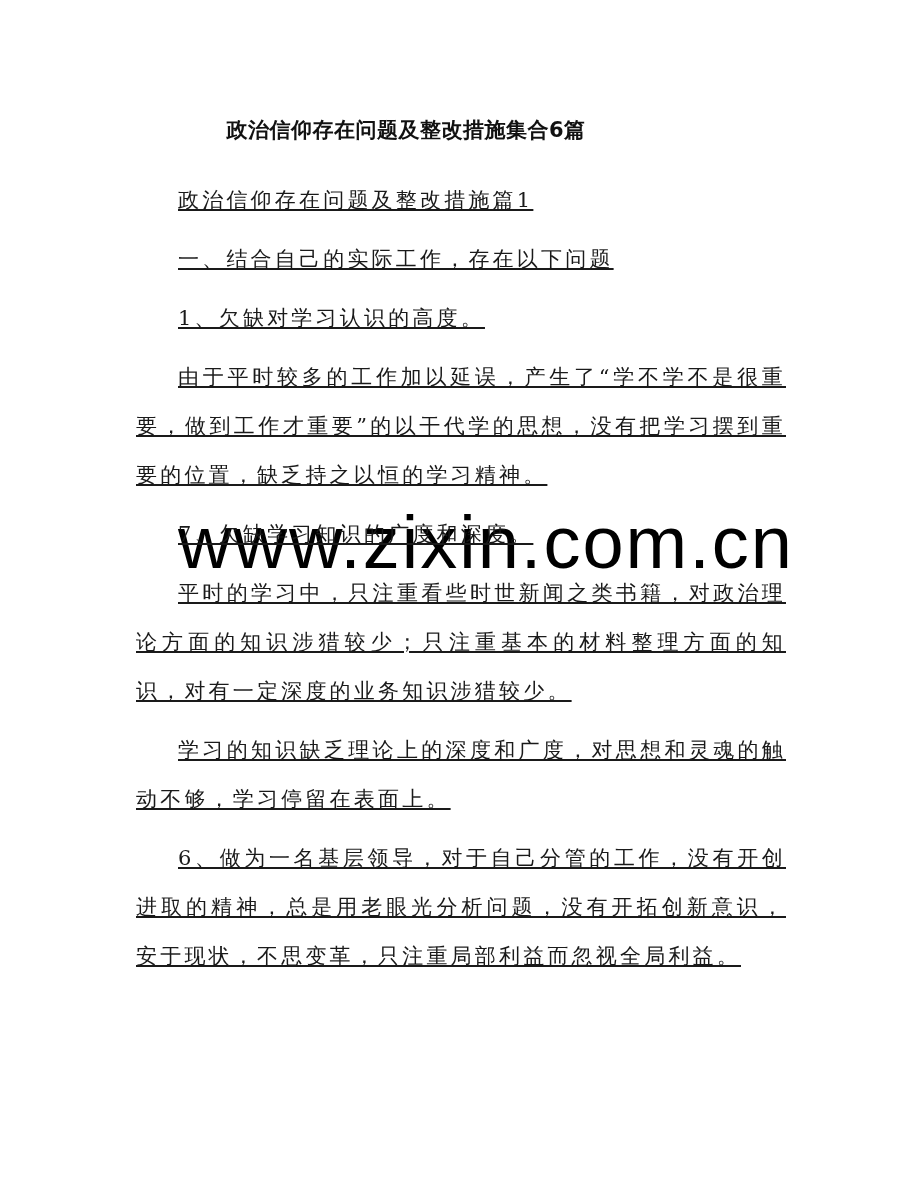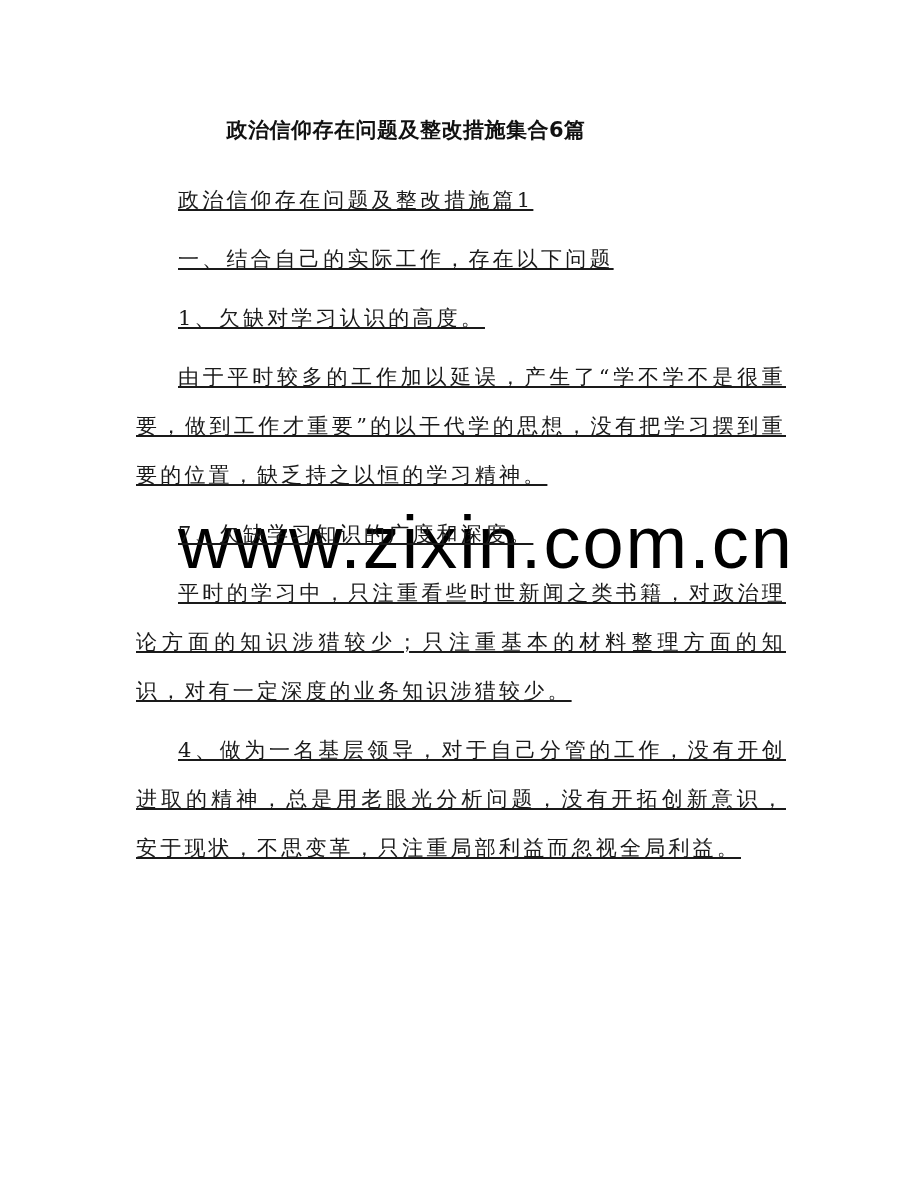--- a/index.html
+++ b/index.html
@@ -79,16 +79,17 @@
 
   <div class="doc-title">政治信仰存在问题及整改措施集合6篇</div>
 
   <div class="body-text">
     <p class="para heading-line">政治信仰存在问题及整改措施篇1</p>
     <p class="para heading-line">一、结合自己的实际工作，存在以下问题</p>
     <p class="para heading-line">1、欠缺对学习认识的高度。</p>
     <p class="para">由于平时较多的工作加以延误，产生了“学不学不是很重要，做到工作才重要”的以干代学的思想，没有把学习摆到重要的位置，缺乏持之以恒的学习精神。</p>
     <p class="para heading-line">7、欠缺学习知识的广度和深度。</p>
     <p class="para">平时的学习中，只注重看些时世新闻之类书籍，对政治理论方面的知识涉猎较少；只注重基本的材料整理方面的知识，对有一定深度的业务知识涉猎较少。</p>
-    <p class="para">4、做为一名基层领导，对于自己分管的工作，没有开创进取的精神，总是用老眼光分析问题，没有开拓创新意识，安于现状，不思变革，只注重局部利益而忽视全局利益。</p>
+    <p class="para">学习的知识缺乏理论上的深度和广度，对思想和灵魂的触动不够，学习停留在表面上。</p>
+    <p class="para">6、做为一名基层领导，对于自己分管的工作，没有开创进取的精神，总是用老眼光分析问题，没有开拓创新意识，安于现状，不思变革，只注重局部利益而忽视全局利益。</p>
   </div>
 
 </div>
 
 </body></html>

